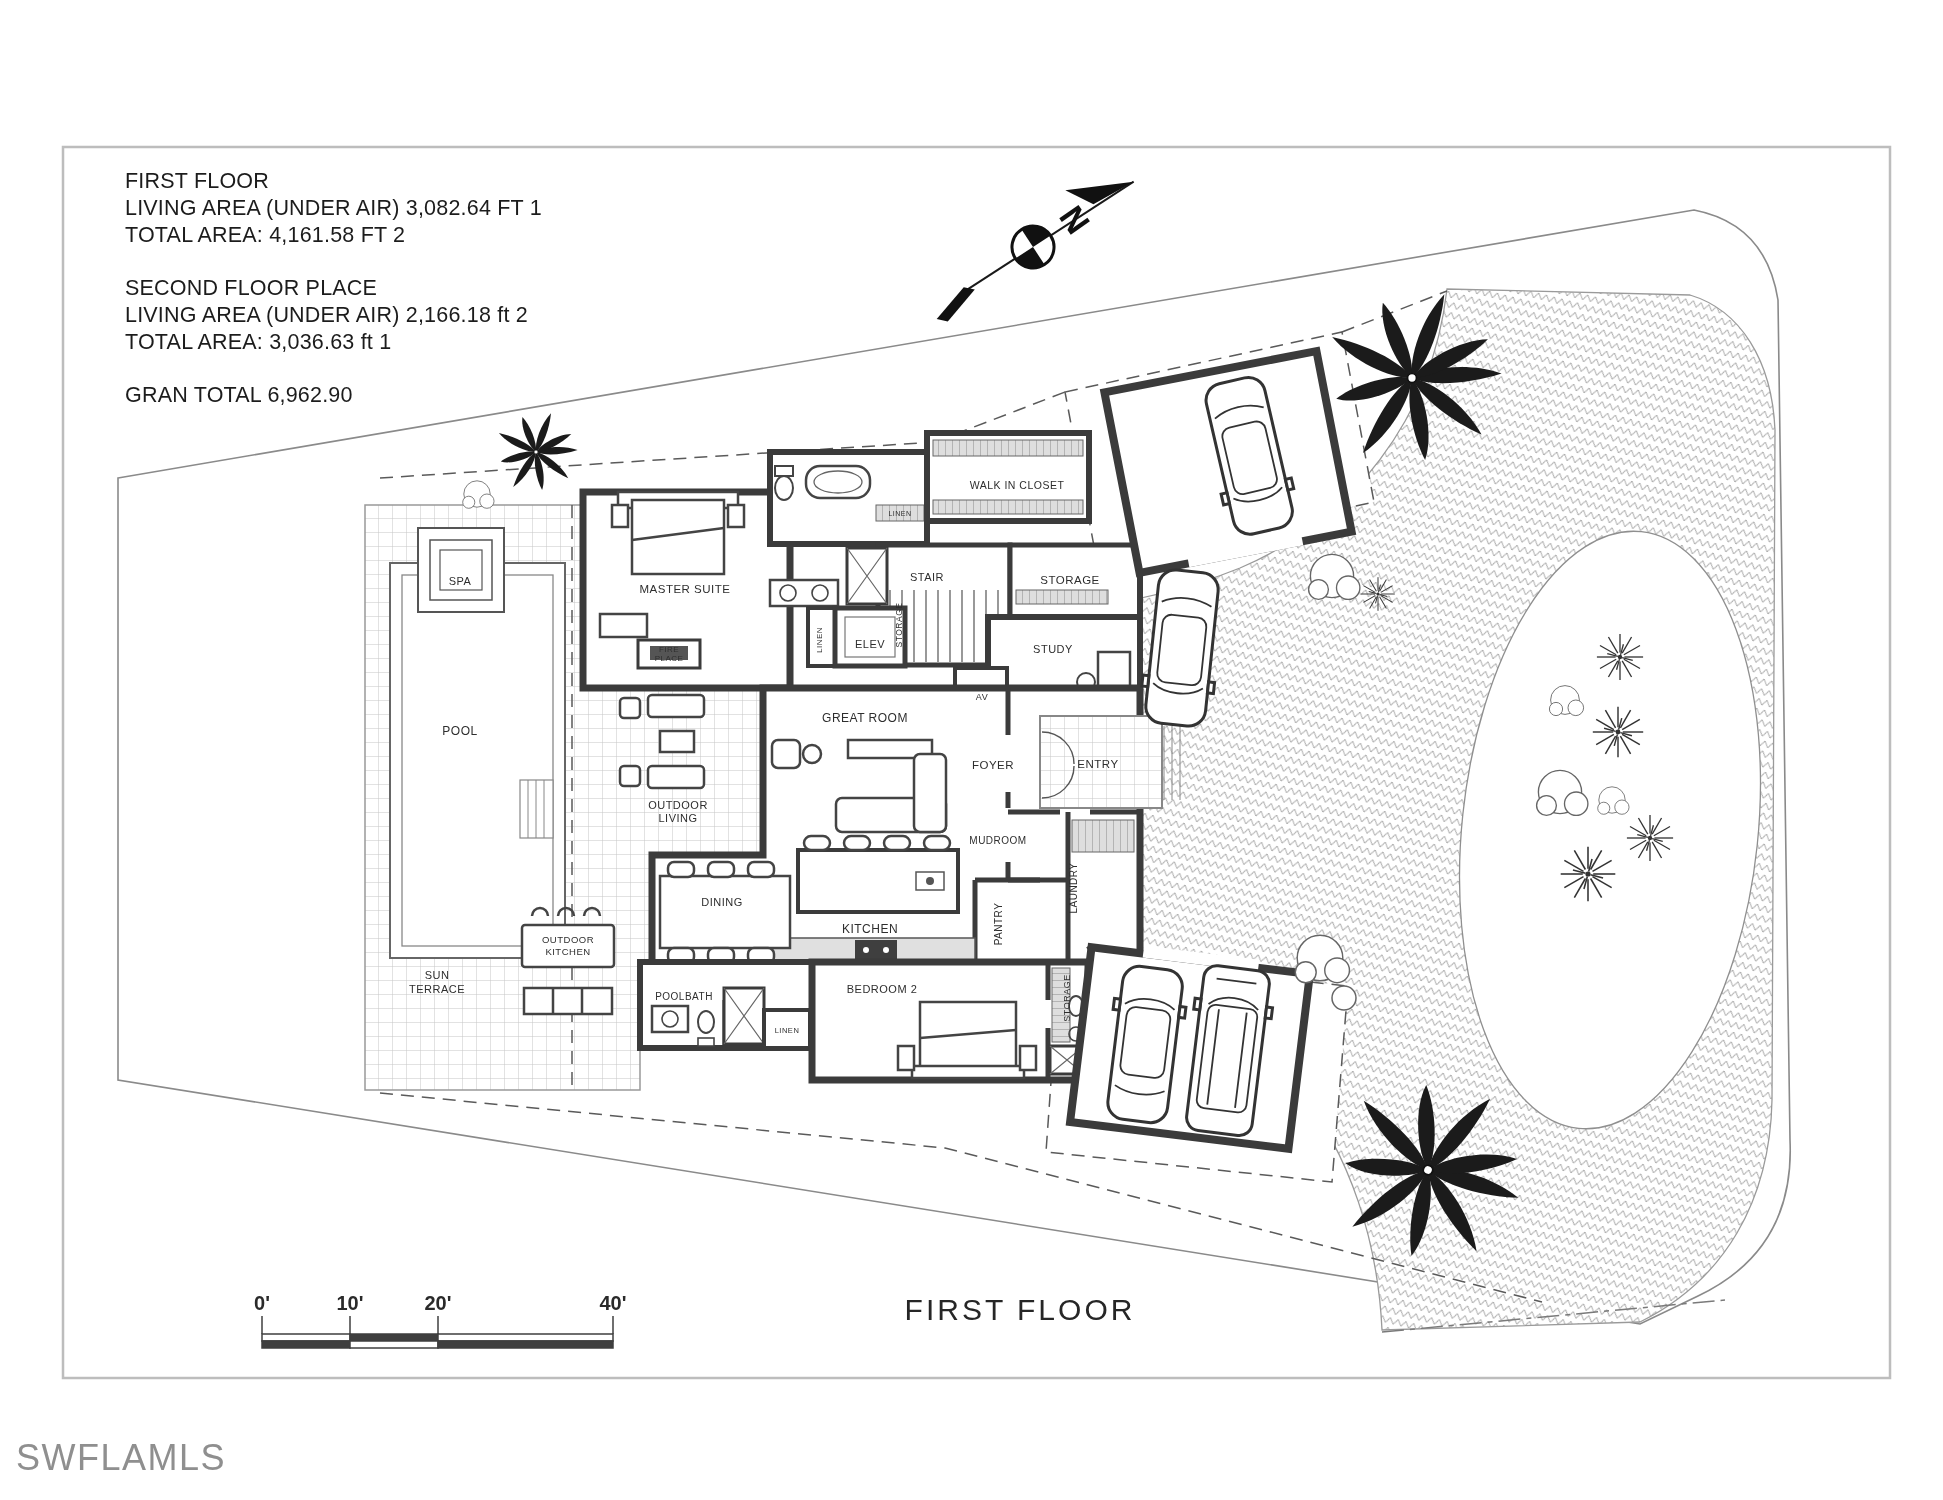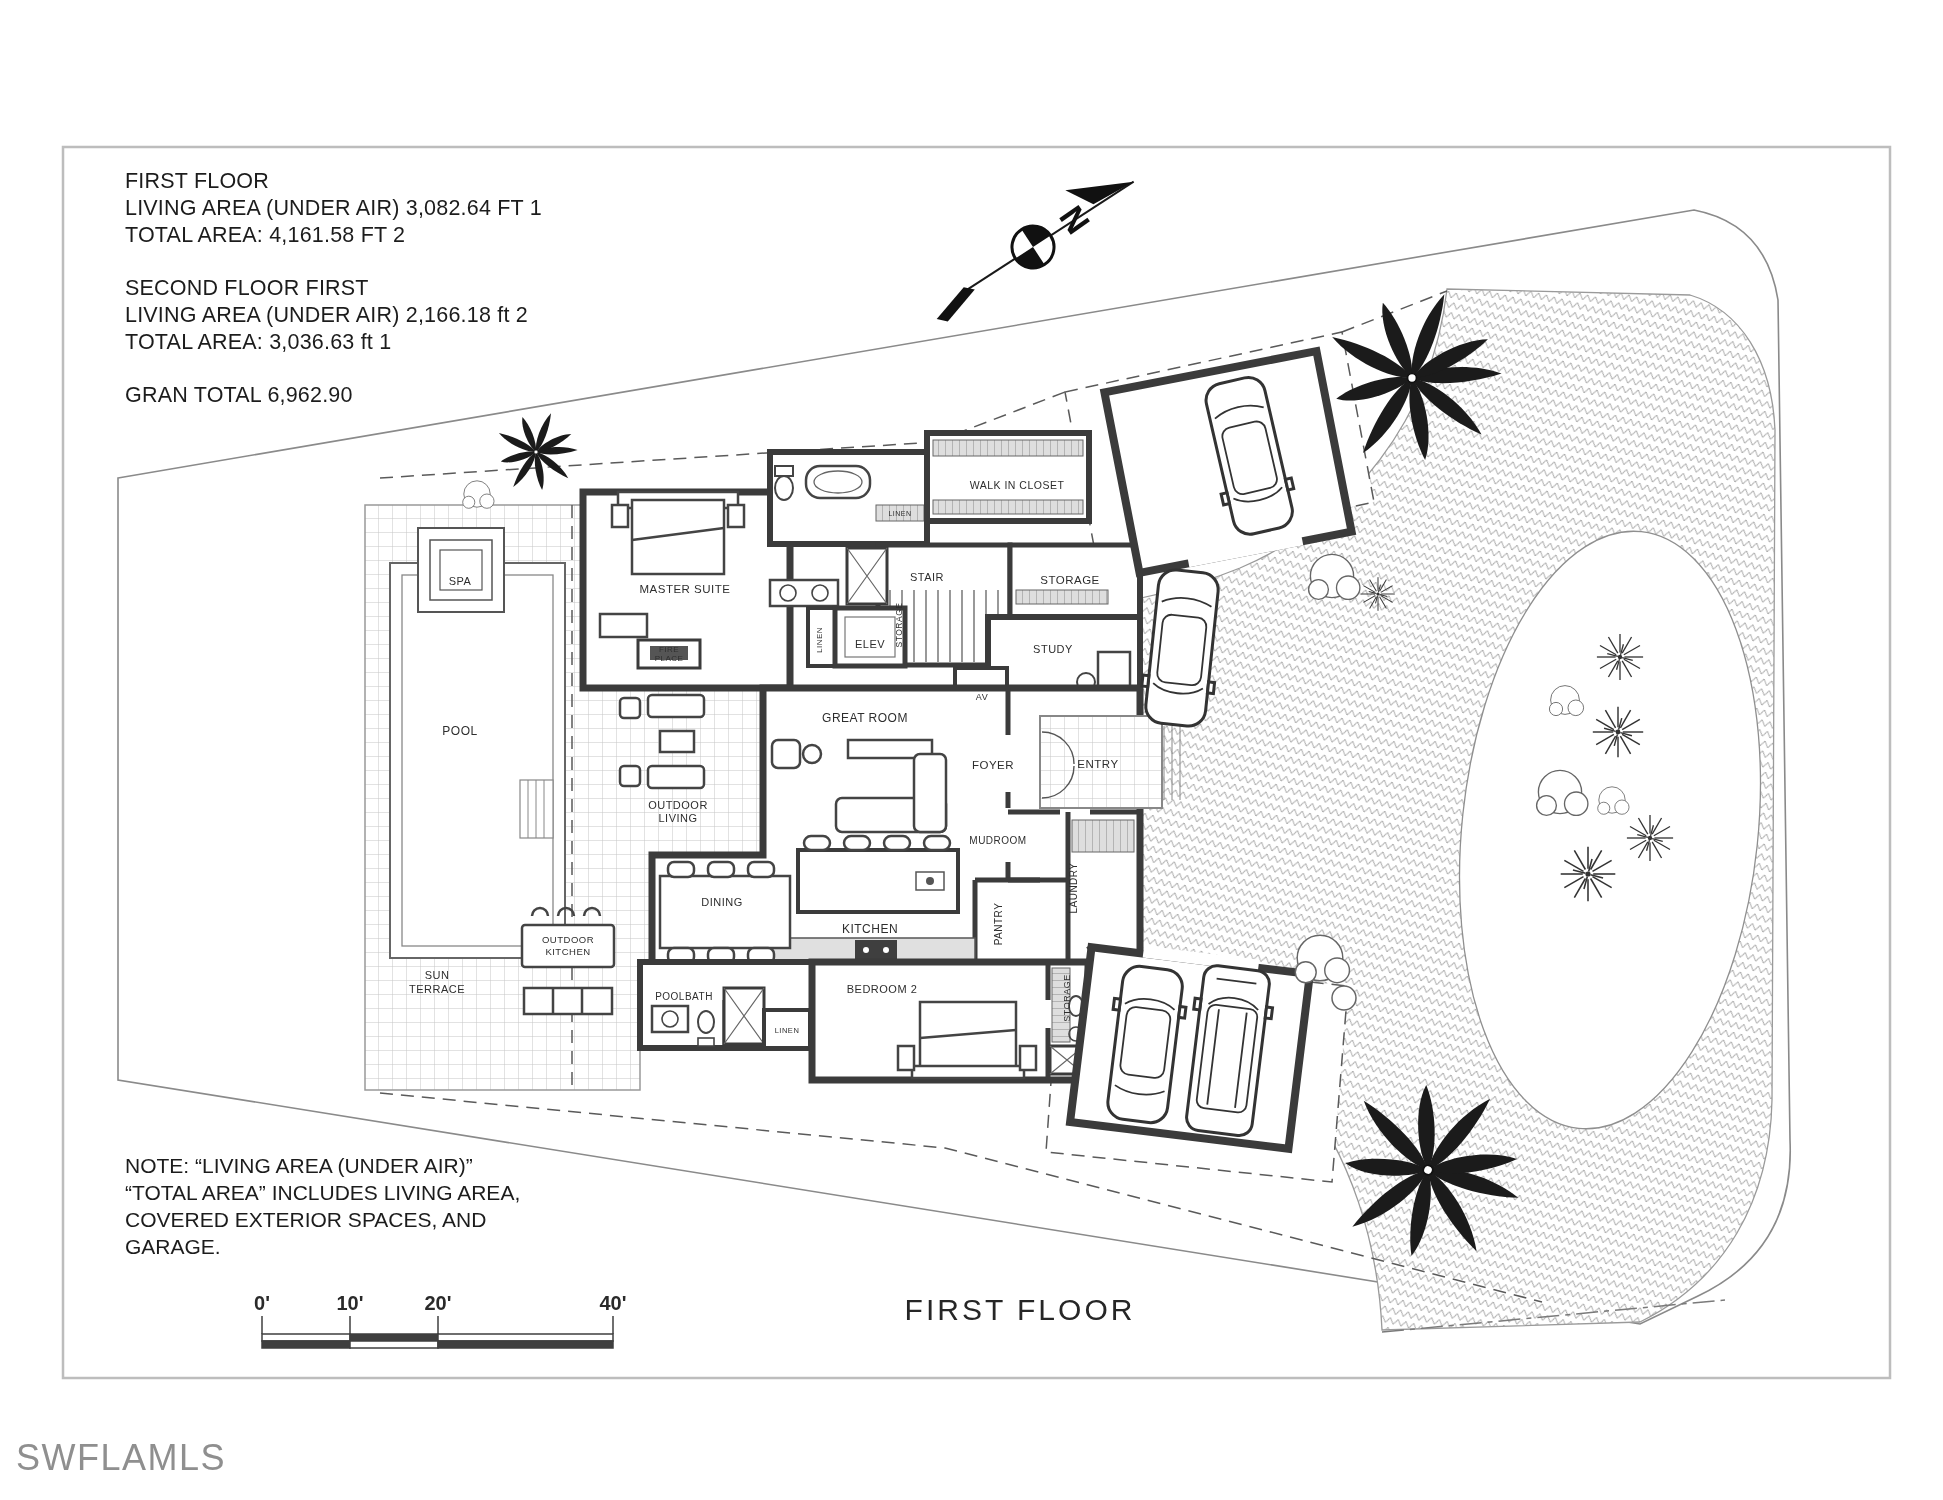--- a/index.html
+++ b/index.html
@@ -390,27 +390,21 @@
 
   <text x="1020" y="1320" font-size="30" letter-spacing="3" fill="#262626" text-anchor="middle">FIRST FLOOR</text>
   <text x="16" y="1470" font-size="36" letter-spacing="1.5" fill="#8f8f8f">SWFLAMLS</text>
 </svg>
 
 <div class="stats">
   <div>FIRST FLOOR</div>
   <div>LIVING AREA (UNDER AIR) 3,082.64 FT 1</div>
   <div>TOTAL AREA:  4,161.58 FT 2</div>
   <div class="gap"></div>
-  <div>SECOND FLOOR FIRST</div>
+  <div>SECOND FLOOR PLACE</div>
   <div>LIVING AREA (UNDER AIR) 2,166.18 ft 2</div>
   <div>TOTAL AREA:  3,036.63 ft 1</div>
   <div class="gap"></div>
   <div>GRAN TOTAL 6,962.90</div>
 </div>
 
-<div class="note">
-  <div>NOTE: “LIVING AREA (UNDER AIR)”</div>
-  <div>“TOTAL AREA” INCLUDES LIVING AREA,</div>
-  <div>COVERED EXTERIOR SPACES, AND</div>
-  <div>GARAGE.</div>
+
 </div>
 
-</div>
-
 </body></html>

